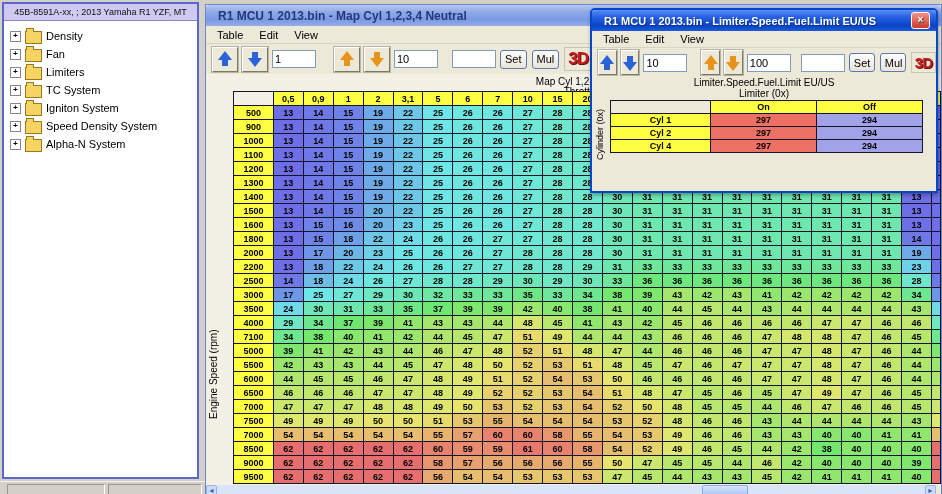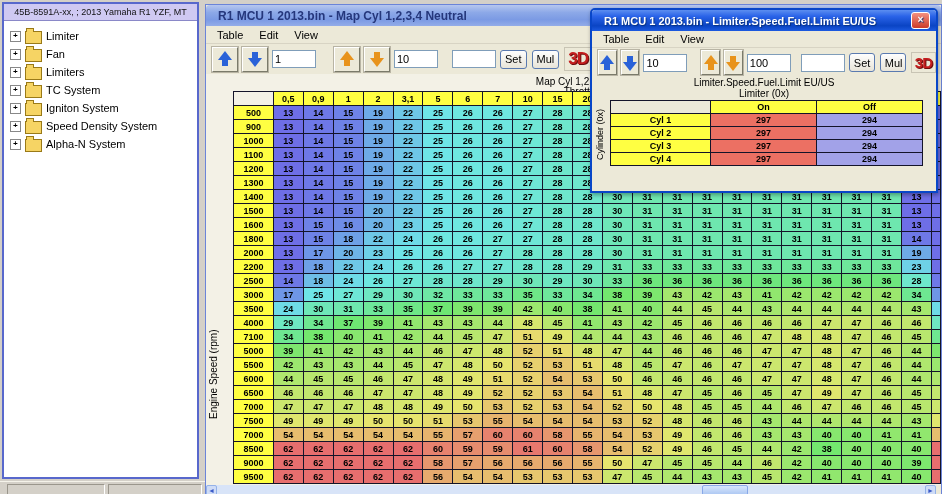--- a/index.html
+++ b/index.html
@@ -94,21 +94,21 @@
 <body>
 
 <div class="abs tree window">
   <div class="tree-header">
     <div class="tree-sub">45B-8591A-xx, ; 2013 Yamaha R1 YZF, MT</div>
   </div>
   <ul class="tree-list" id="tree-list">
       <li>
         <span class="plus">+</span>
         <span class="folder"></span>
-        <span class="tree-item-label">Limiter</span>
+        <span class="tree-item-label">Density</span>
       </li>
       <li>
         <span class="plus">+</span>
         <span class="folder"></span>
         <span class="tree-item-label">Fan</span>
       </li>
       <li>
         <span class="plus">+</span>
         <span class="folder"></span>
         <span class="tree-item-label">Limiters</span>
@@ -1017,25 +1017,20 @@
             <td class="rowhdr">Cyl 1</td>
             <td style="background: rgb(236, 112, 99);">297</td>
             <td style="background: rgb(162, 162, 232);">294</td>
           </tr>
           <tr>
             <td class="rowhdr">Cyl 2</td>
             <td style="background: rgb(236, 112, 99);">297</td>
             <td style="background: rgb(162, 162, 232);">294</td>
           </tr>
           <tr>
-            <td class="rowhdr">Cyl 3</td>
-            <td style="background: rgb(236, 112, 99);">297</td>
-            <td style="background: rgb(162, 162, 232);">294</td>
-          </tr>
-          <tr>
             <td class="rowhdr">Cyl 4</td>
             <td style="background: rgb(236, 112, 99);">297</td>
             <td style="background: rgb(162, 162, 232);">294</td>
           </tr>
         </tbody>
       </table>
   </div>
 </div>
 
 </body></html>

